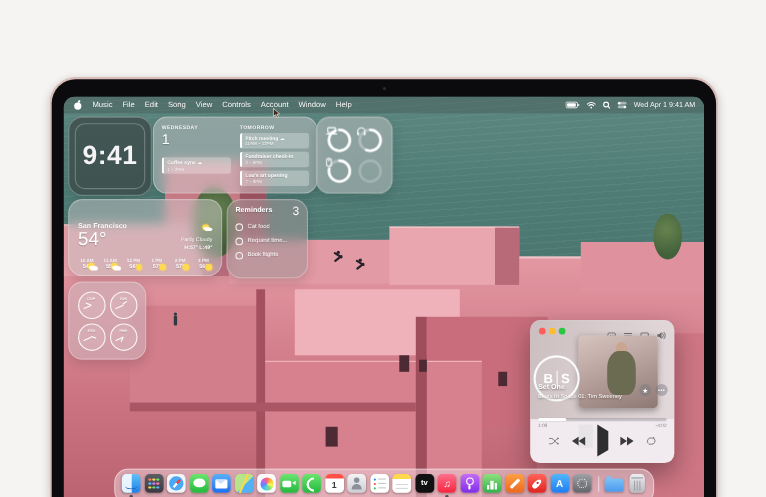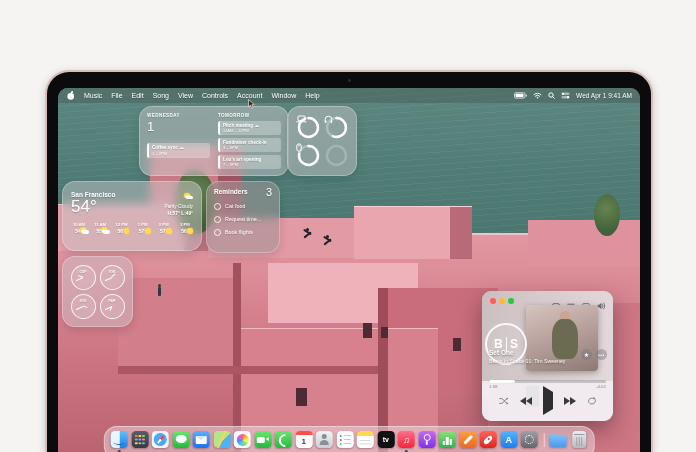--- a/index.html
+++ b/index.html
@@ -78,21 +78,21 @@
   .ev-t{display:block;font-size:4.6px;font-weight:bold;white-space:nowrap;overflow:hidden;}
   .ev-t .cld{font-weight:normal;opacity:.9;}
   .ev-time{display:block;font-size:4.1px;opacity:.9;margin-top:.5px;}
   .cal-today .ev{margin-top:9px;}
   
   .wg-batt{left:229px;top:18px;width:70px;height:70px;display:grid;grid-template-columns:1fr 1fr;gap:2px;padding:7px;box-sizing:border-box;justify-items:center;align-items:center;}
   .ring{position:relative;width:25px;height:25px;}
   .ring svg{position:absolute;inset:0;}
   .ring .dev{position:absolute;inset:0;display:flex;align-items:center;justify-content:center;}
   
-  .wg-weather{left:4px;top:93px;width:140px;height:70px;padding:9px 8px;box-sizing:border-box;}
+  .wg-weather{left:4px;top:93px;width:140px;height:70px;padding:20px 8px;box-sizing:border-box;}
   .w-top{display:flex;justify-content:space-between;}
   .w-city{font-size:6.5px;font-weight:bold;}
   .w-temp{font-size:17px;font-weight:300;line-height:1.1;}
   .w-right{text-align:right;font-size:4.8px;line-height:1.5;}
   .w-cond-ic{display:inline-block;margin-bottom:1px;}
   .w-hl{font-weight:bold;}
   .w-hours{display:flex;justify-content:space-between;margin-top:5px;}
   .w-h{text-align:center;width:16px;}
   .w-h .t{font-size:4.2px;font-weight:bold;opacity:.92;}
   .w-h .d{font-size:5px;font-weight:bold;margin-top:1px;}
@@ -306,20 +306,23 @@
           <span class="mb-time">Wed Apr 1  9:41 AM</span>
         </div>
       </div>
 
       <div class="cursor">
         <svg width="7" height="10" viewBox="0 0 7 10">
             <path d="M0.5 0.5 L0.5 8 L2.5 6.2 L3.8 9.3 L5.1 8.8 L3.8 5.8 L6.3 5.6 Z" fill="#3a2c24" stroke="#f1e2da" stroke-width=".7"></path>
           </svg>
       </div>
 
+      <div class="widget wg-clock">
+        <span class="clock-time">9:41</span>
+      </div>
 
       <div class="widget wg-cal">
         <div class="cal-col cal-today">
           <div class="cal-h">WEDNESDAY</div>
           <div class="cal-date">1</div>
           <div class="ev">
             <span class="ev-t"><span>Coffee sync</span> <span class="cld">☁</span></span>
             <span class="ev-time">1 – 2PM</span>
           </div>
         </div>

